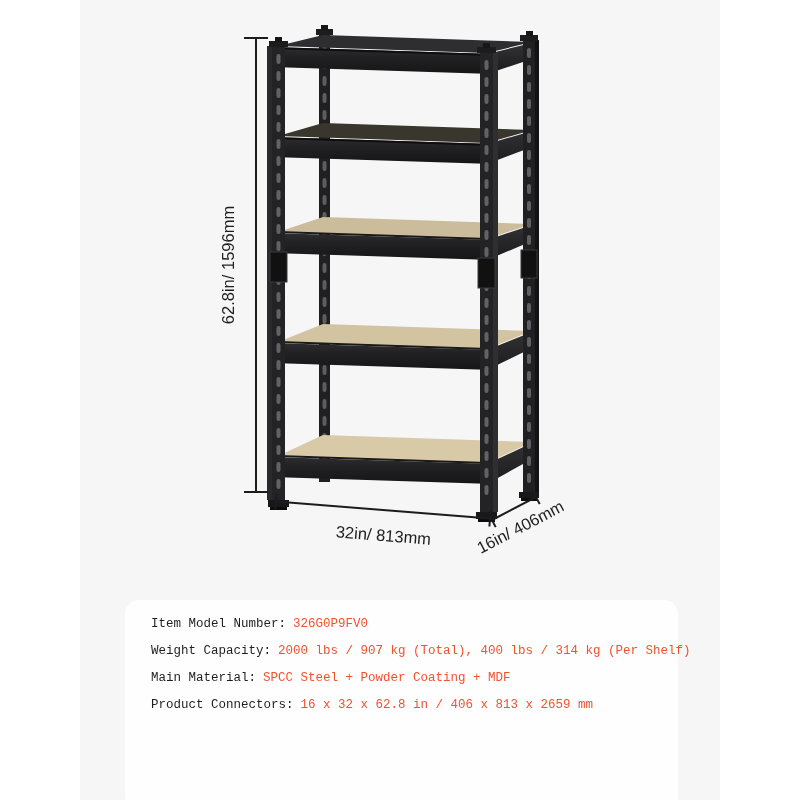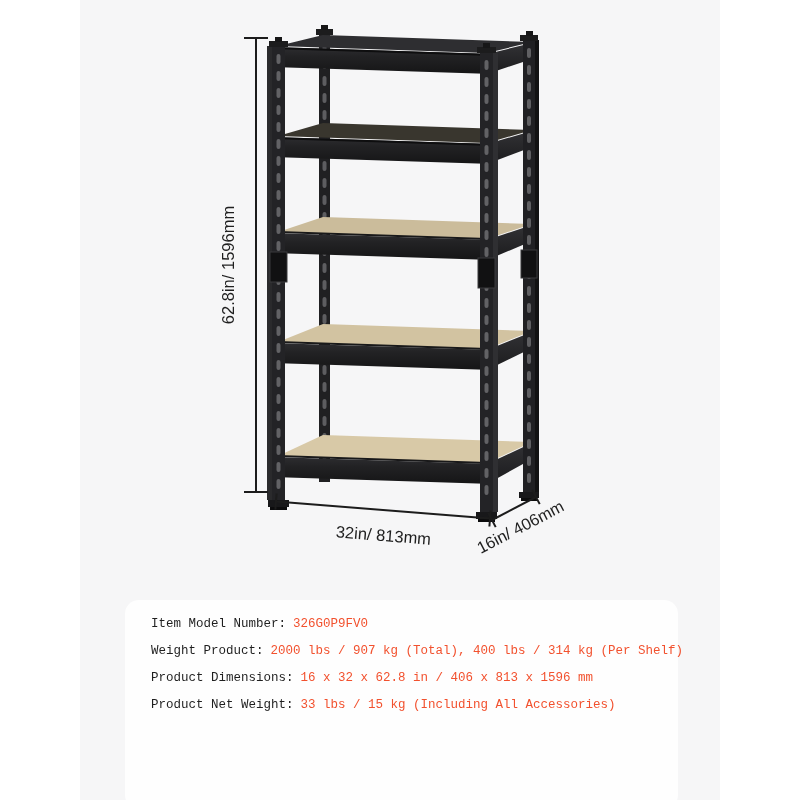--- a/index.html
+++ b/index.html
@@ -139,23 +139,23 @@
       <line x1="452.3" y1="489.9" x2="459.7" y2="504.1"></line>
     </g>
     <text class="dim-text" text-anchor="middle" transform="translate(443,532) rotate(-27.5)">16in/ 406mm</text>
   </svg>
 
   <div class="spec-panel">
     <div class="spec-row">
       <span class="spec-label">Item Model Number:</span><span class="spec-value">326G0P9FV0</span>
     </div>
     <div class="spec-row">
-      <span class="spec-label">Weight Product:</span><span class="spec-value">2000 lbs / 907 kg (Total), 400 lbs / 314 kg (Per Shelf)</span>
+      <span class="spec-label">Weight Capacity:</span><span class="spec-value">2000 lbs / 907 kg (Total), 400 lbs / 314 kg (Per Shelf)</span>
     </div>
     <div class="spec-row">
-      <span class="spec-label">Product Dimensions:</span><span class="spec-value">16 x 32 x 62.8 in / 406 x 813 x 1596 mm</span>
+      <span class="spec-label">Main Material:</span><span class="spec-value">SPCC Steel + Powder Coating + MDF</span>
     </div>
     <div class="spec-row">
-      <span class="spec-label">Product Net Weight:</span><span class="spec-value">33 lbs / 15 kg (Including All Accessories)</span>
+      <span class="spec-label">Product Connectors:</span><span class="spec-value">16 x 32 x 62.8 in / 406 x 813 x 2659 mm</span>
     </div>
   </div>
 
 </div>
 
 </body></html>

